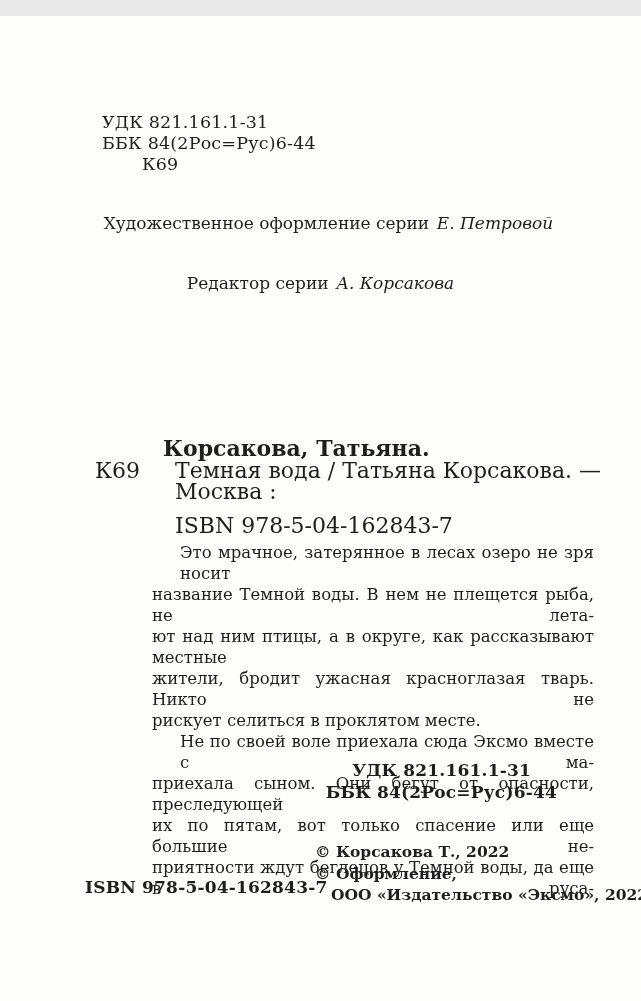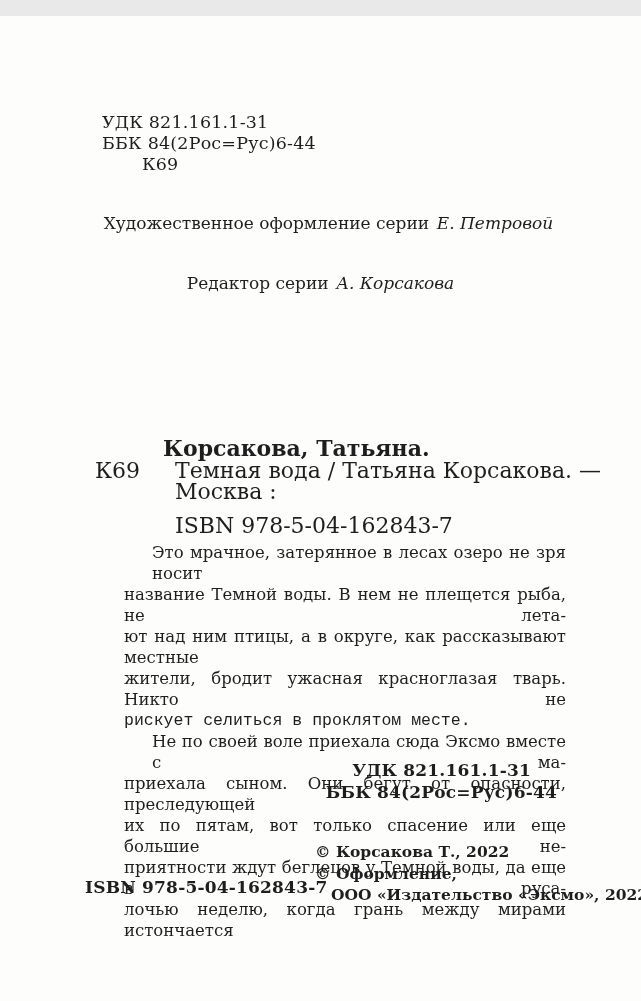--- a/index.html
+++ b/index.html
@@ -53,28 +53,28 @@
   .catalog .c-head { font-weight: bold; padding-left: 68px; }
   .catalog .c-row { position: relative; }
   .catalog .c-code { position: absolute; left: 0; top: 0; }
   .catalog .c-title1 { padding-left: 80px; }
   .catalog .c-title2 { padding-left: 65px; }
   .catalog .c-isbn { padding-left: 80px; margin-top: 12px; }
 
   
   .annotation {
     position: absolute;
-    left: 124px;
+    left: 152px;
     top: 526px;
     width: 442px;
     font-size: 16.5px;
     line-height: 21px;
   }
   .annotation .al { text-align: justify; text-align-last: justify; }
-  .annotation .al-end { text-align: left; text-align-last: left; font-family: Liberation Mono, monospace; }
+  .annotation .al-end { text-align: left; text-align-last: left; }
   .annotation .al-first { padding-left: 28px; }
 
   
   .codes-right {
     position: absolute;
     right: 84px;
     top: 744px;
     text-align: right;
     font-weight: bold;
     font-size: 17px;
@@ -133,21 +133,20 @@
   <div class="annotation">
     <div class="al al-first">Это мрачное, затерянное в лесах озеро не зря носит</div>
     <div class="al">название Темной воды. В нем не плещется рыба, не лета-</div>
     <div class="al">ют над ним птицы, а в округе, как рассказывают местные</div>
     <div class="al">жители, бродит ужасная красноглазая тварь. Никто не</div>
     <div class="al-end">рискует селиться в проклятом месте.</div>
     <div class="al al-first">Не по своей воле приехала сюда Эксмо вместе с ма-</div>
     <div class="al">приехала сыном. Они бегут от опасности, преследующей</div>
     <div class="al">их по пятам, вот только спасение или еще большие не-</div>
     <div class="al">приятности ждут беглецов у Темной воды, да еще в руса-</div>
-    <div class="al">лочью неделю, когда грань между мирами истончается</div>
   </div>
 
   <div class="codes-right">
     <div class="udc-line">УДК 821.161.1-31</div>
     <div>ББК 84(2Рос=Рус)6-44</div>
   </div>
 
   <div class="footer-isbn">ISBN 978-5-04-162843-7</div>
   <div class="footer-copy">
     <div>© Корсакова Т., 2022</div>

